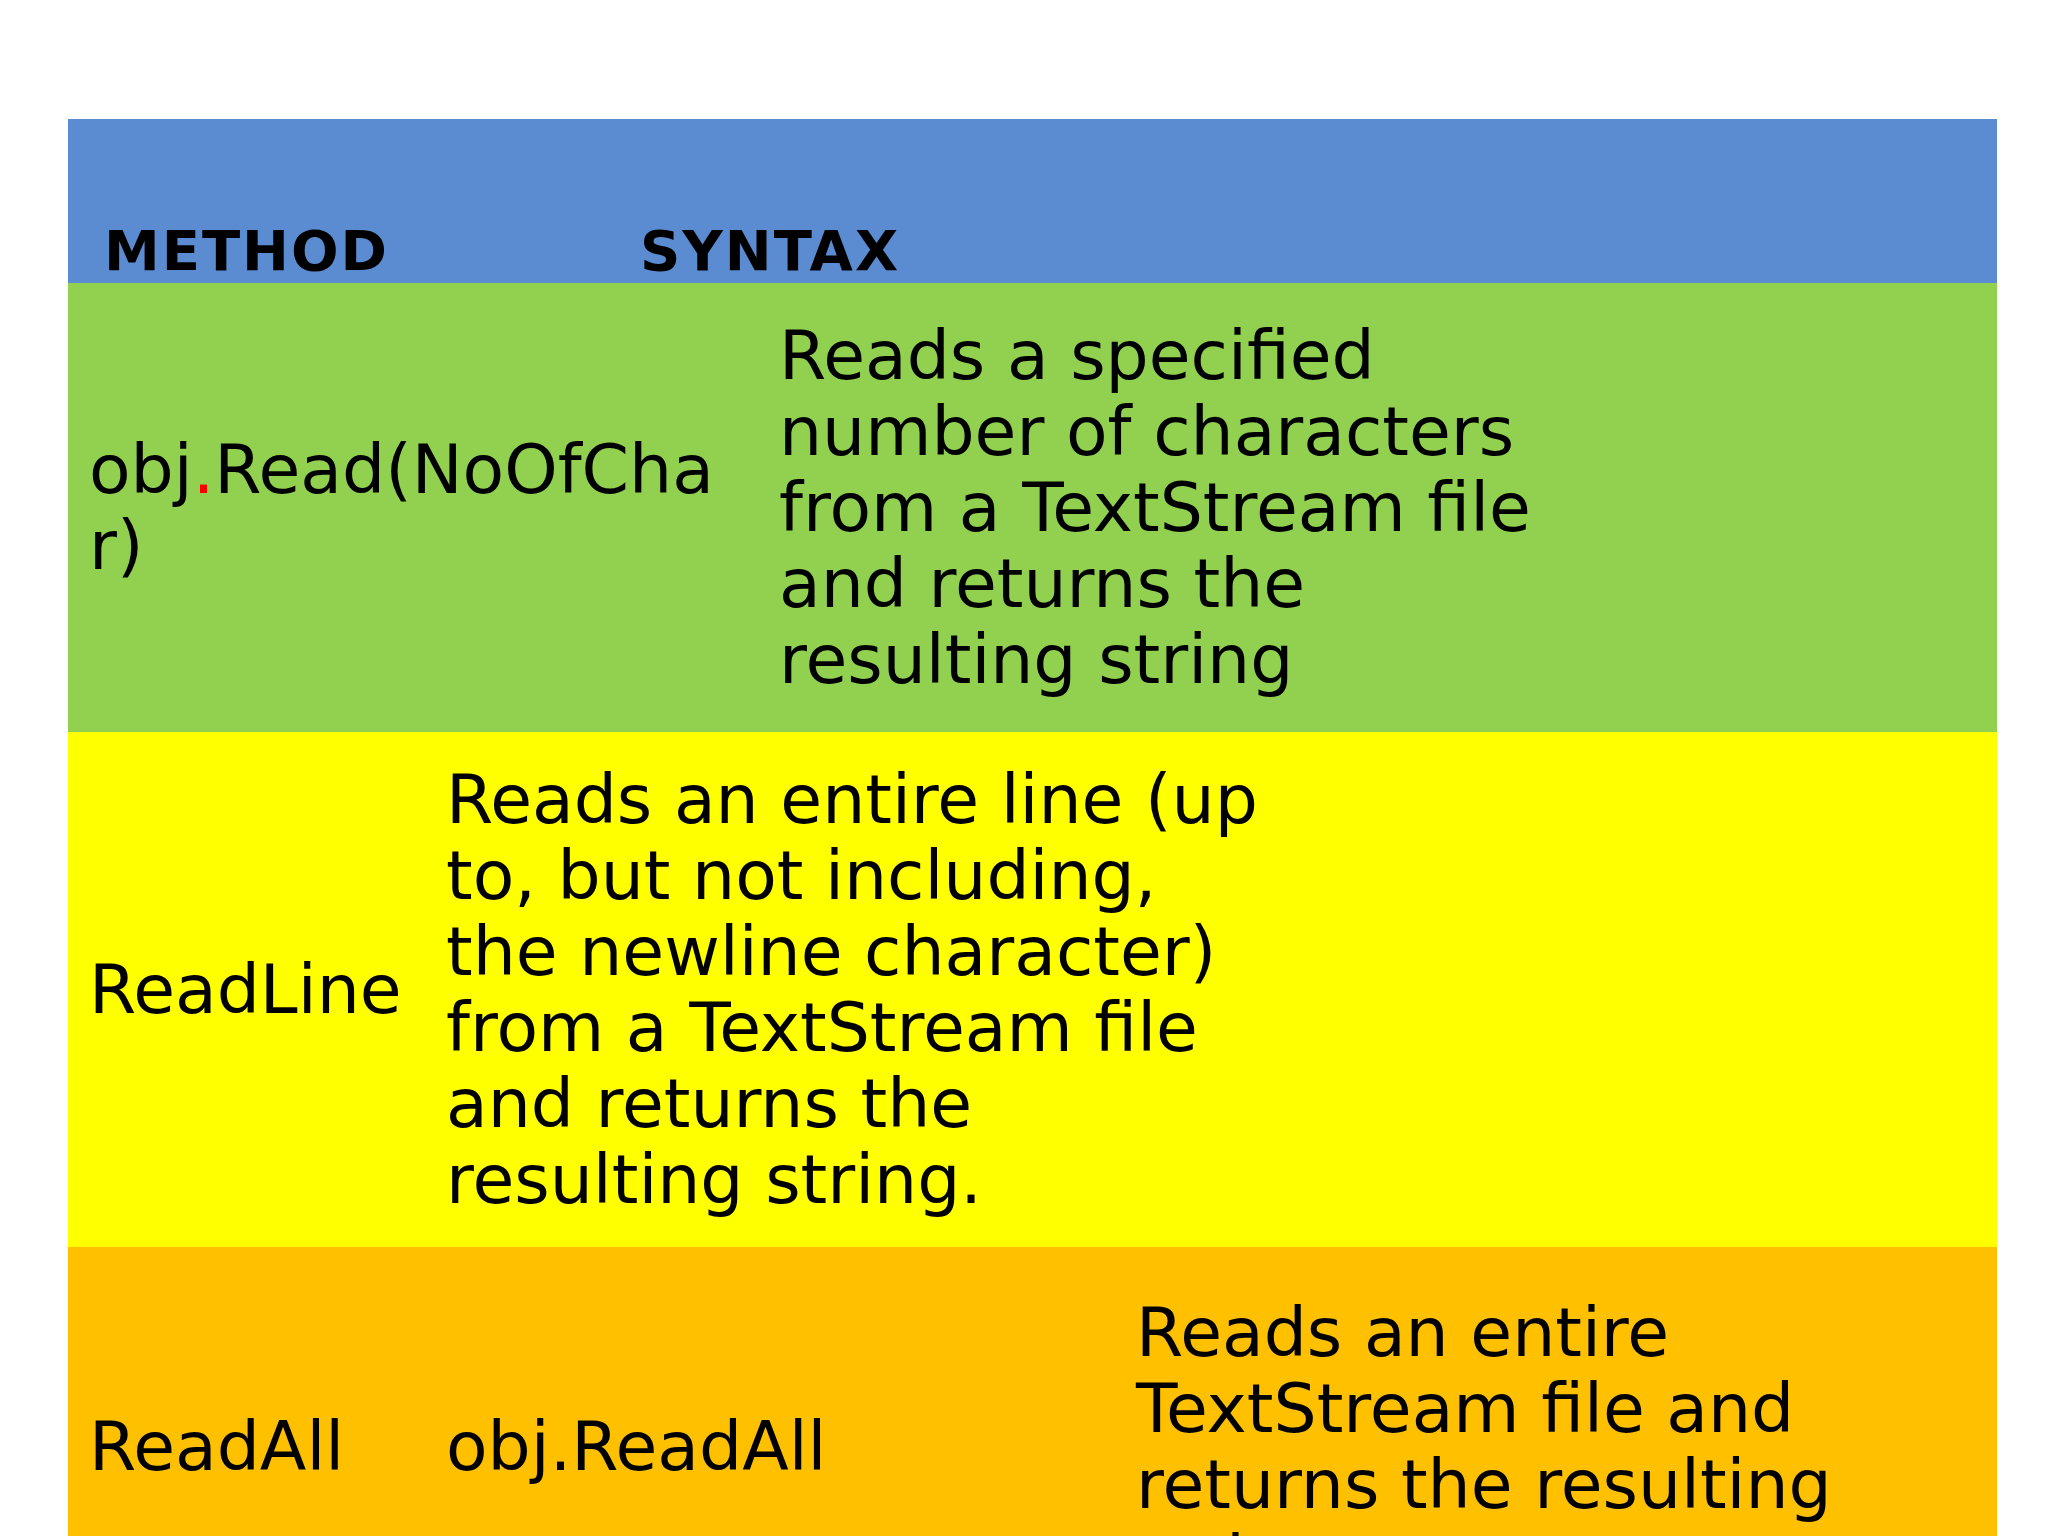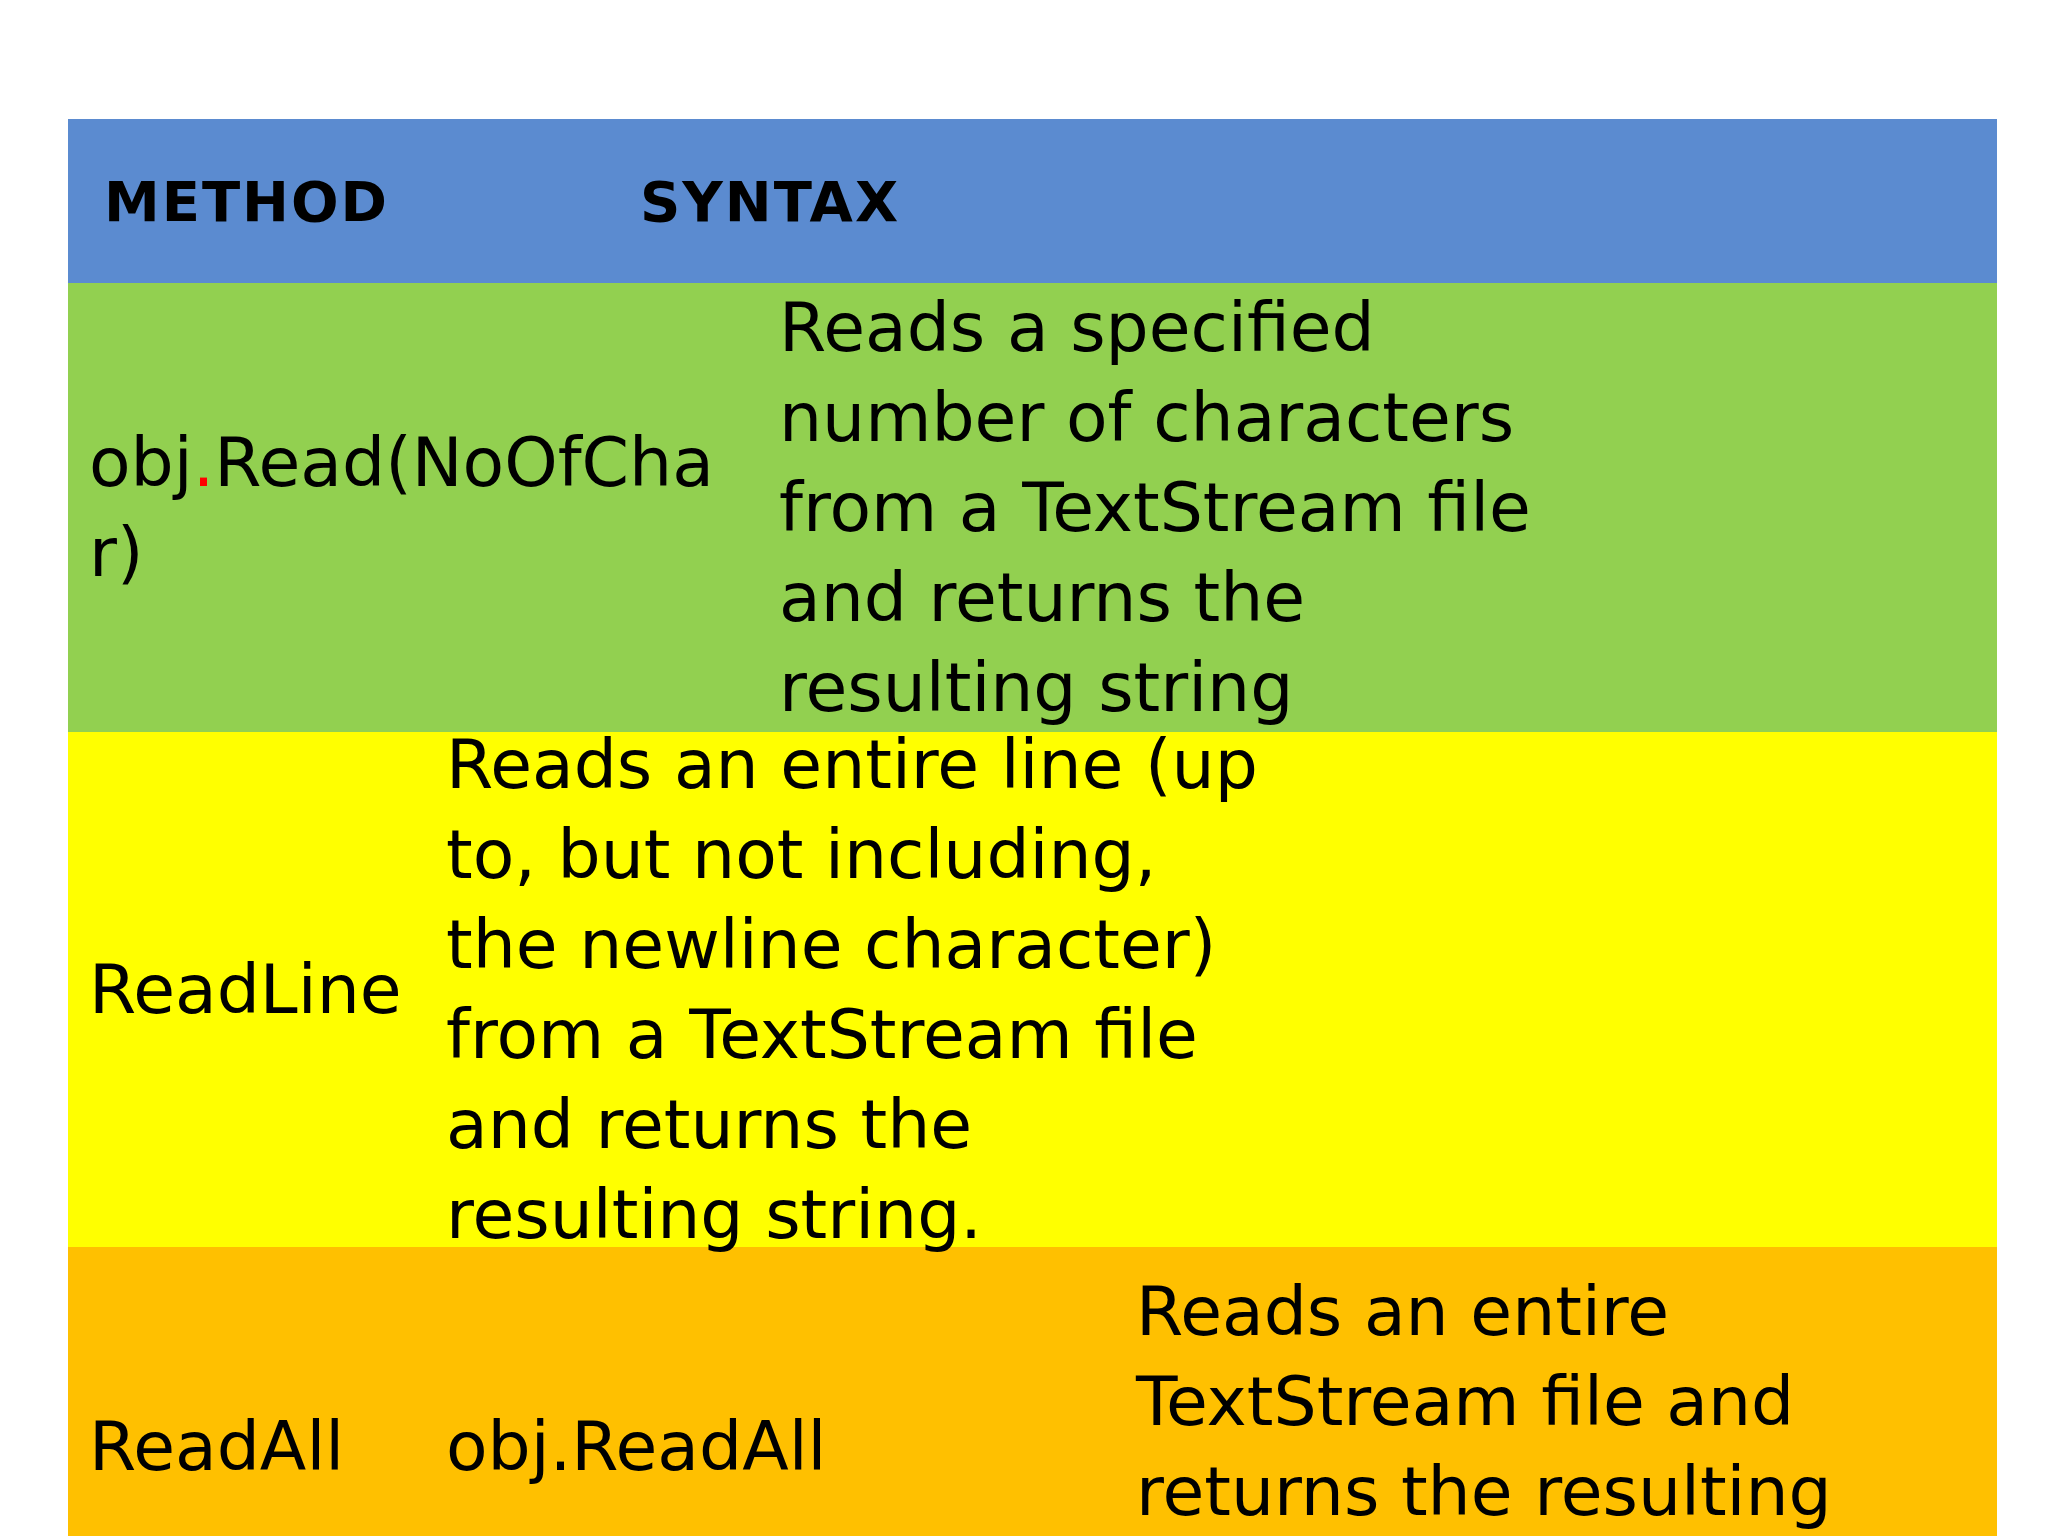--- a/index.html
+++ b/index.html
@@ -29,32 +29,33 @@
     box-sizing: border-box;
     display: flex;
     align-items: center;
   }
   .c1 { width: 357px; }
   .c2 { width: 690px; }
   .c3 { width: 882px; }
 
   .header-row {
     height: 164px;
+    align-items: flex-end;
   }
   .header-row .cell {
     justify-content: center;
     font-size: 56px;
     font-weight: bold;
     letter-spacing: 2px;
   }
 
   .body-row .cell {
     padding-left: 21px;
     font-size: 68px;
-    line-height: 90px;
+    line-height: 76px;
     white-space: pre-line;
   }
   .row-read    { height: 449px; }
   .row-readline{ height: 515px; }
   .row-readall { height: 400px; }
 
   .syntax-text { white-space: pre-line; }
 </style>
 </head>
 <body>

